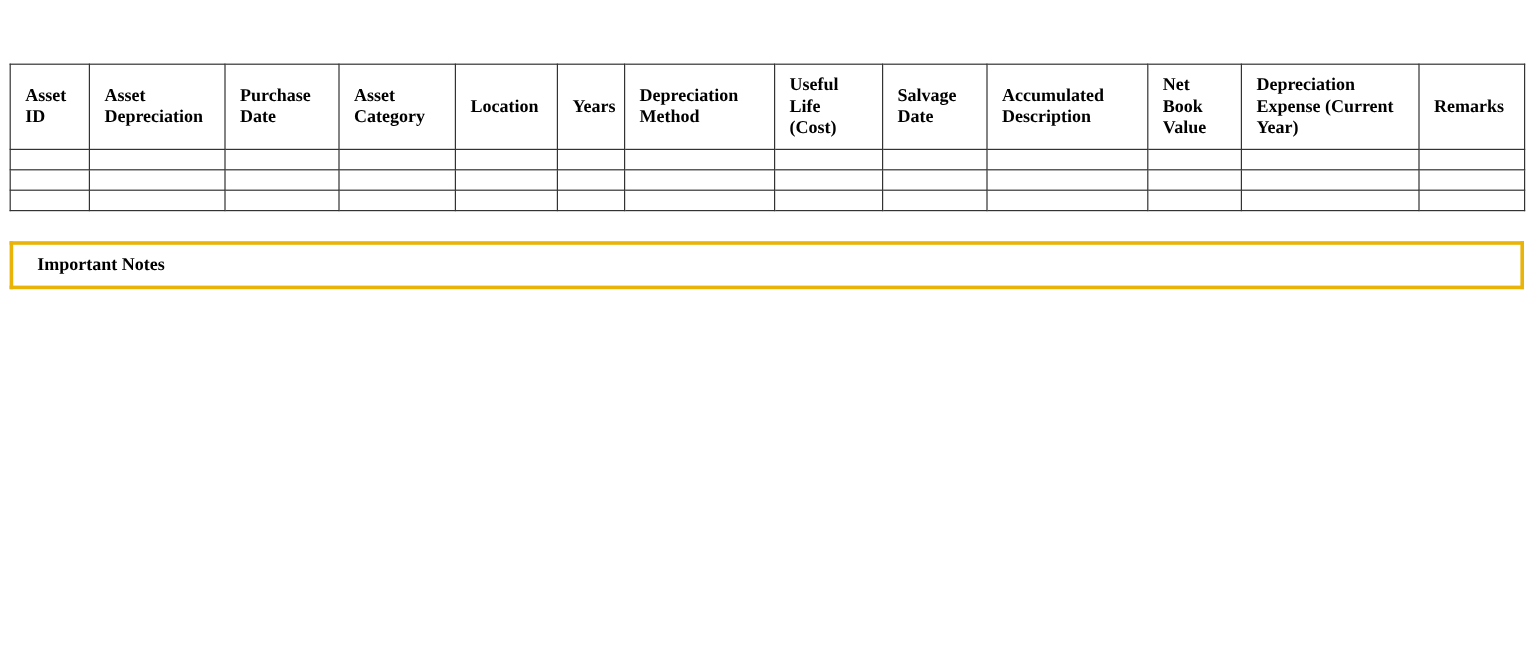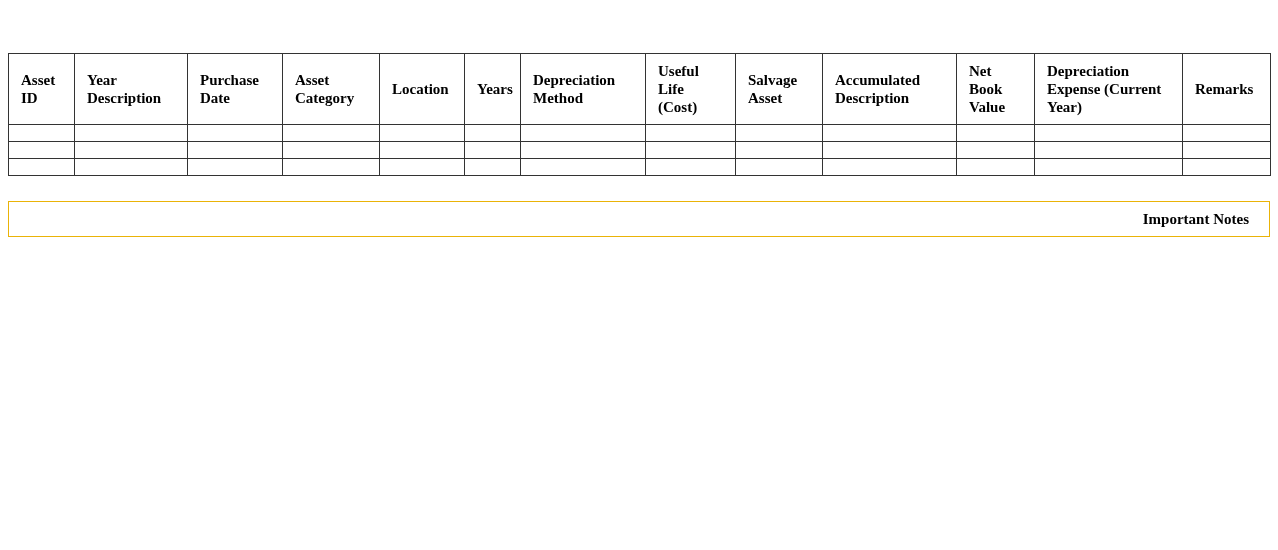--- a/index.html
+++ b/index.html
@@ -36,24 +36,24 @@
       font-size: 15px;
     }
     .register td {
       height: 16px;
       padding: 0;
     }
     .notes {
       margin-top: 25px;
     }
     .notes td, .notes th {
-      border: 1px solid #eab308;
+      border: 3px solid #eab308;
       padding: 0 20px;
       height: 34px;
-      text-align: right;
+      text-align: left;
       font-size: 15px;
     }
     .notes th {
       font-weight: bold;
     }
   </style>
 </head>
 <body>
 
 <table class="register">
@@ -68,28 +68,28 @@
       <col style="width:90px">
     <col style="width:87px">
       <col style="width:134px">
       <col style="width:78px">
       <col style="width:148px">
     <col style="width:88px">
   </colgroup>
   <thead>
     <tr>
       <th>Asset ID</th>
-      <th>Year Description</th>
+      <th>Asset Depreciation</th>
       <th>Purchase Date</th>
       <th>Asset Category</th>
       <th>Location</th>
       <th>Years</th>
       <th>Depreciation Method</th>
       <th>Useful Life (Cost)</th>
-      <th>Salvage Asset</th>
+      <th>Salvage Date</th>
       <th>Accumulated Description</th>
       <th>Net Book Value</th>
       <th>Depreciation Expense (Current Year)</th>
       <th>Remarks</th>
     </tr>
   </thead>
   <tbody>
     <tr>
       <td></td>
       <td></td>

